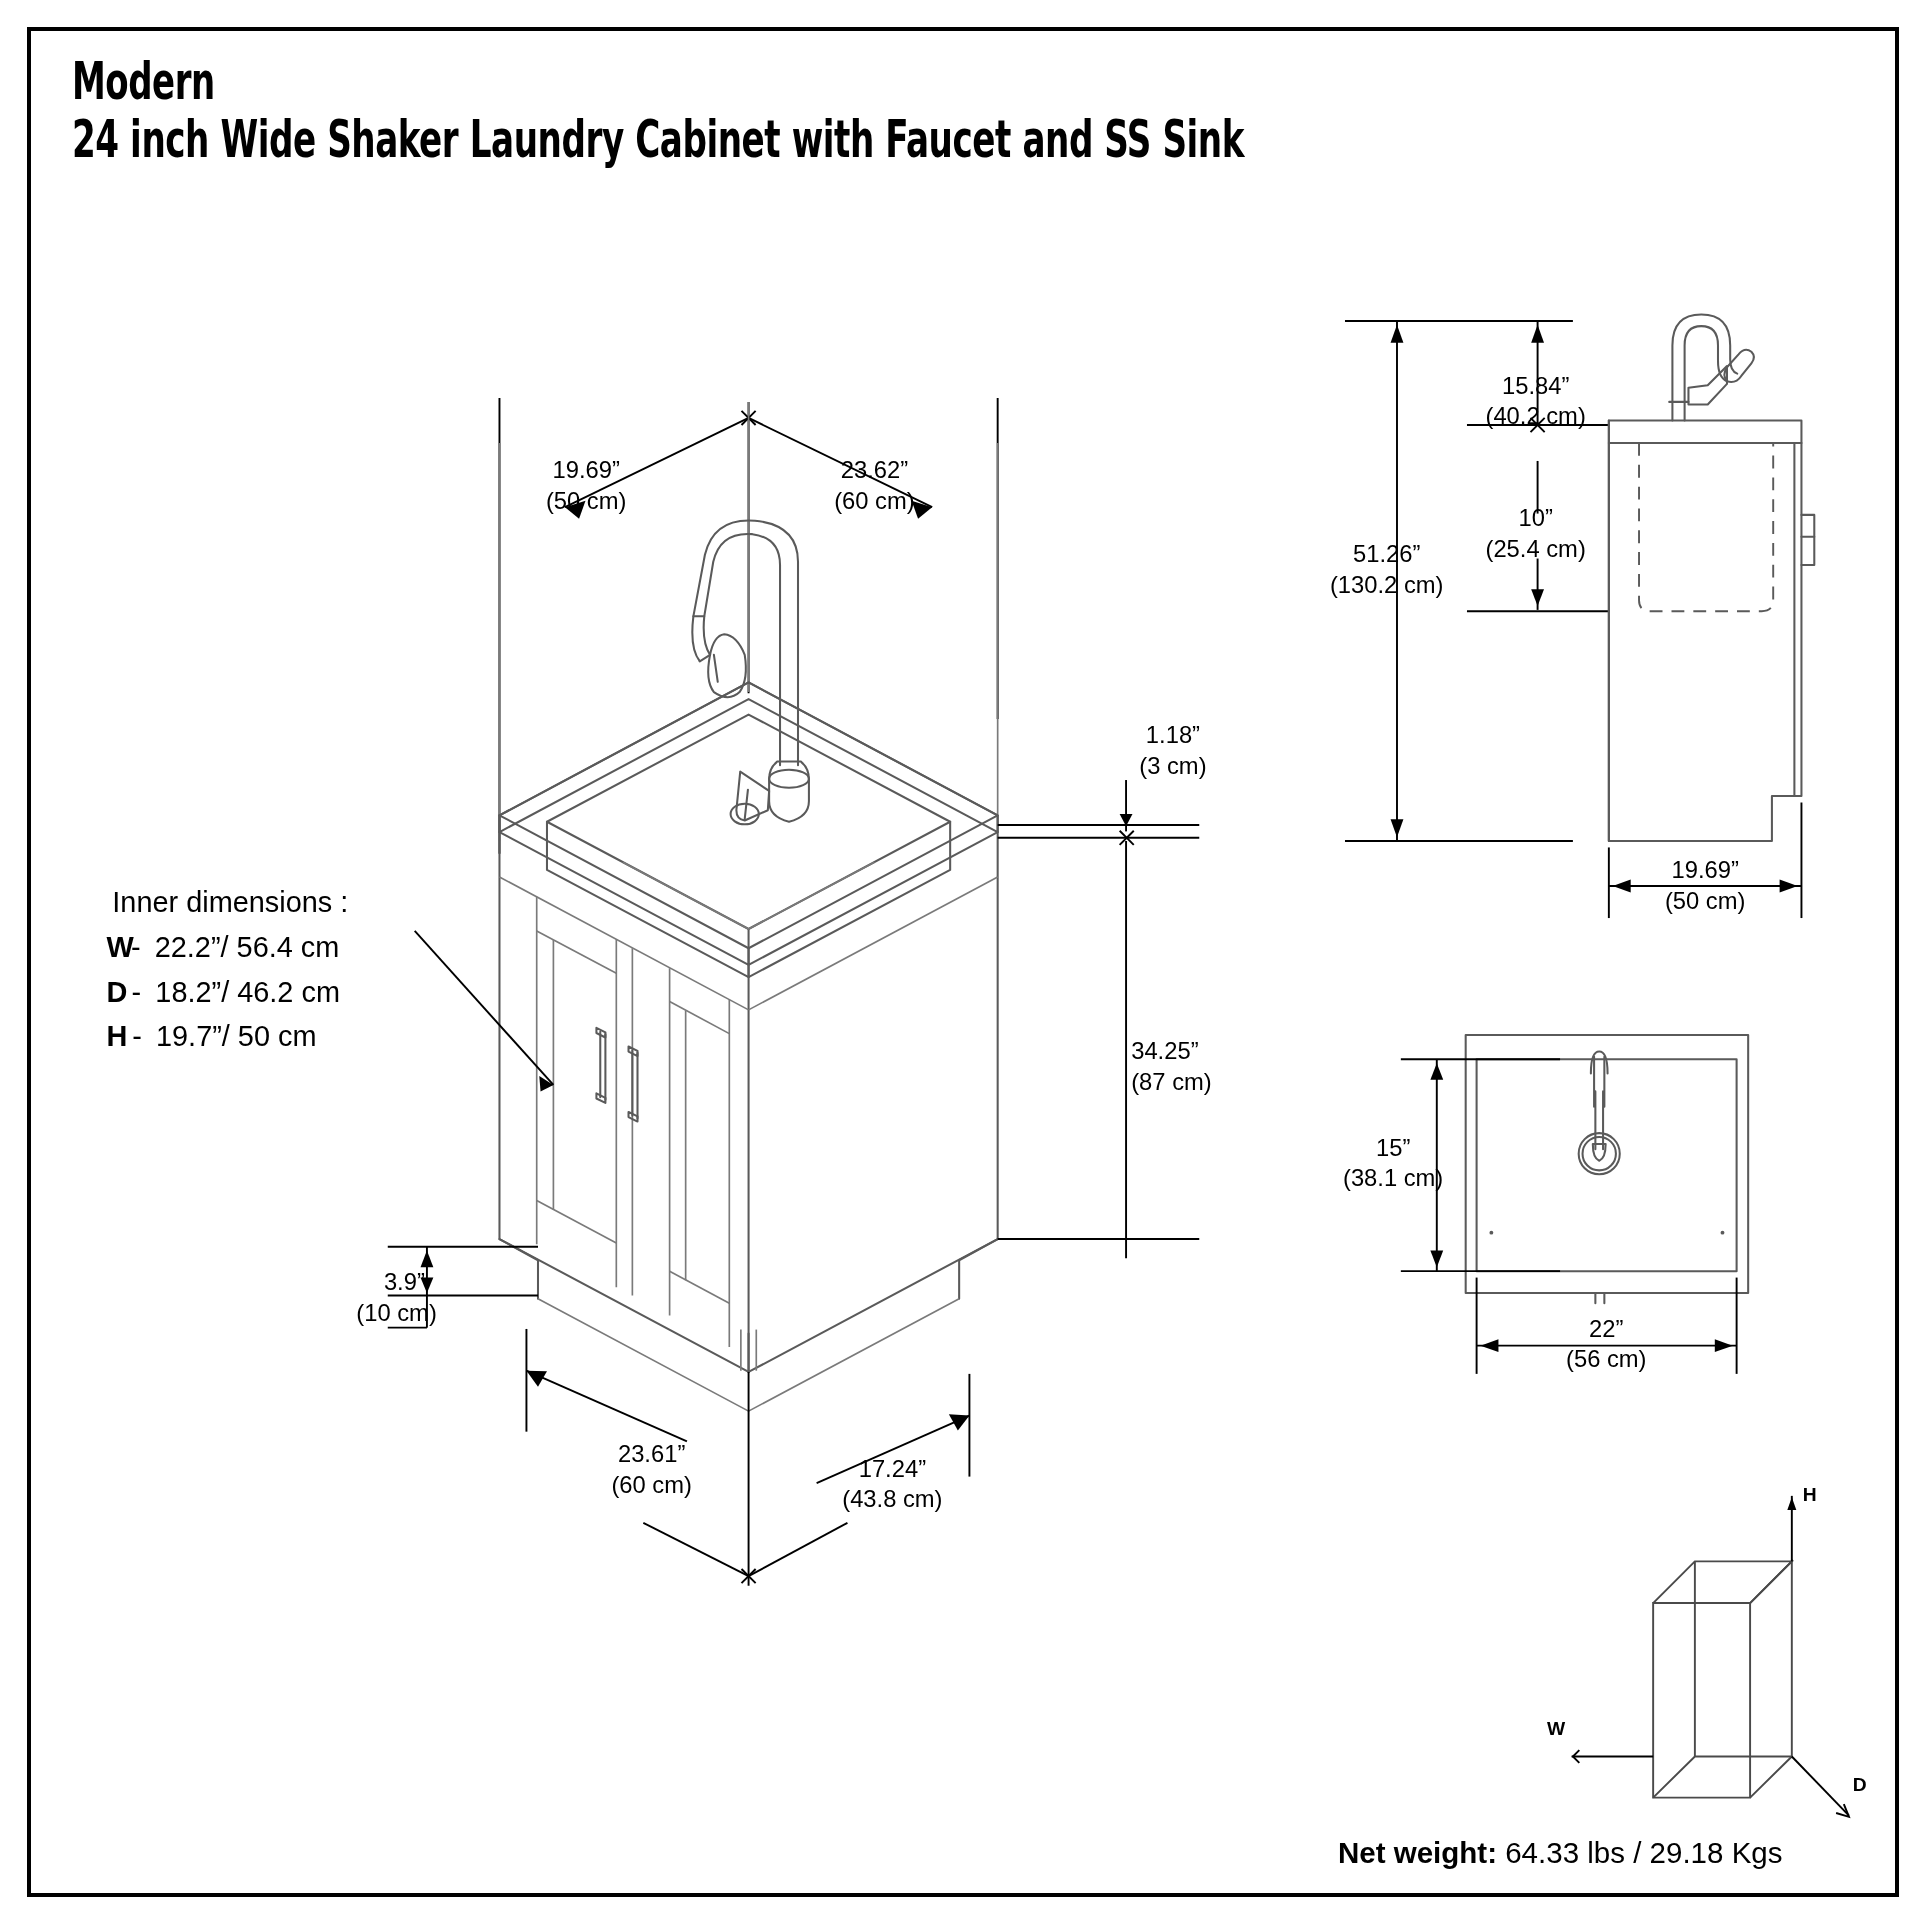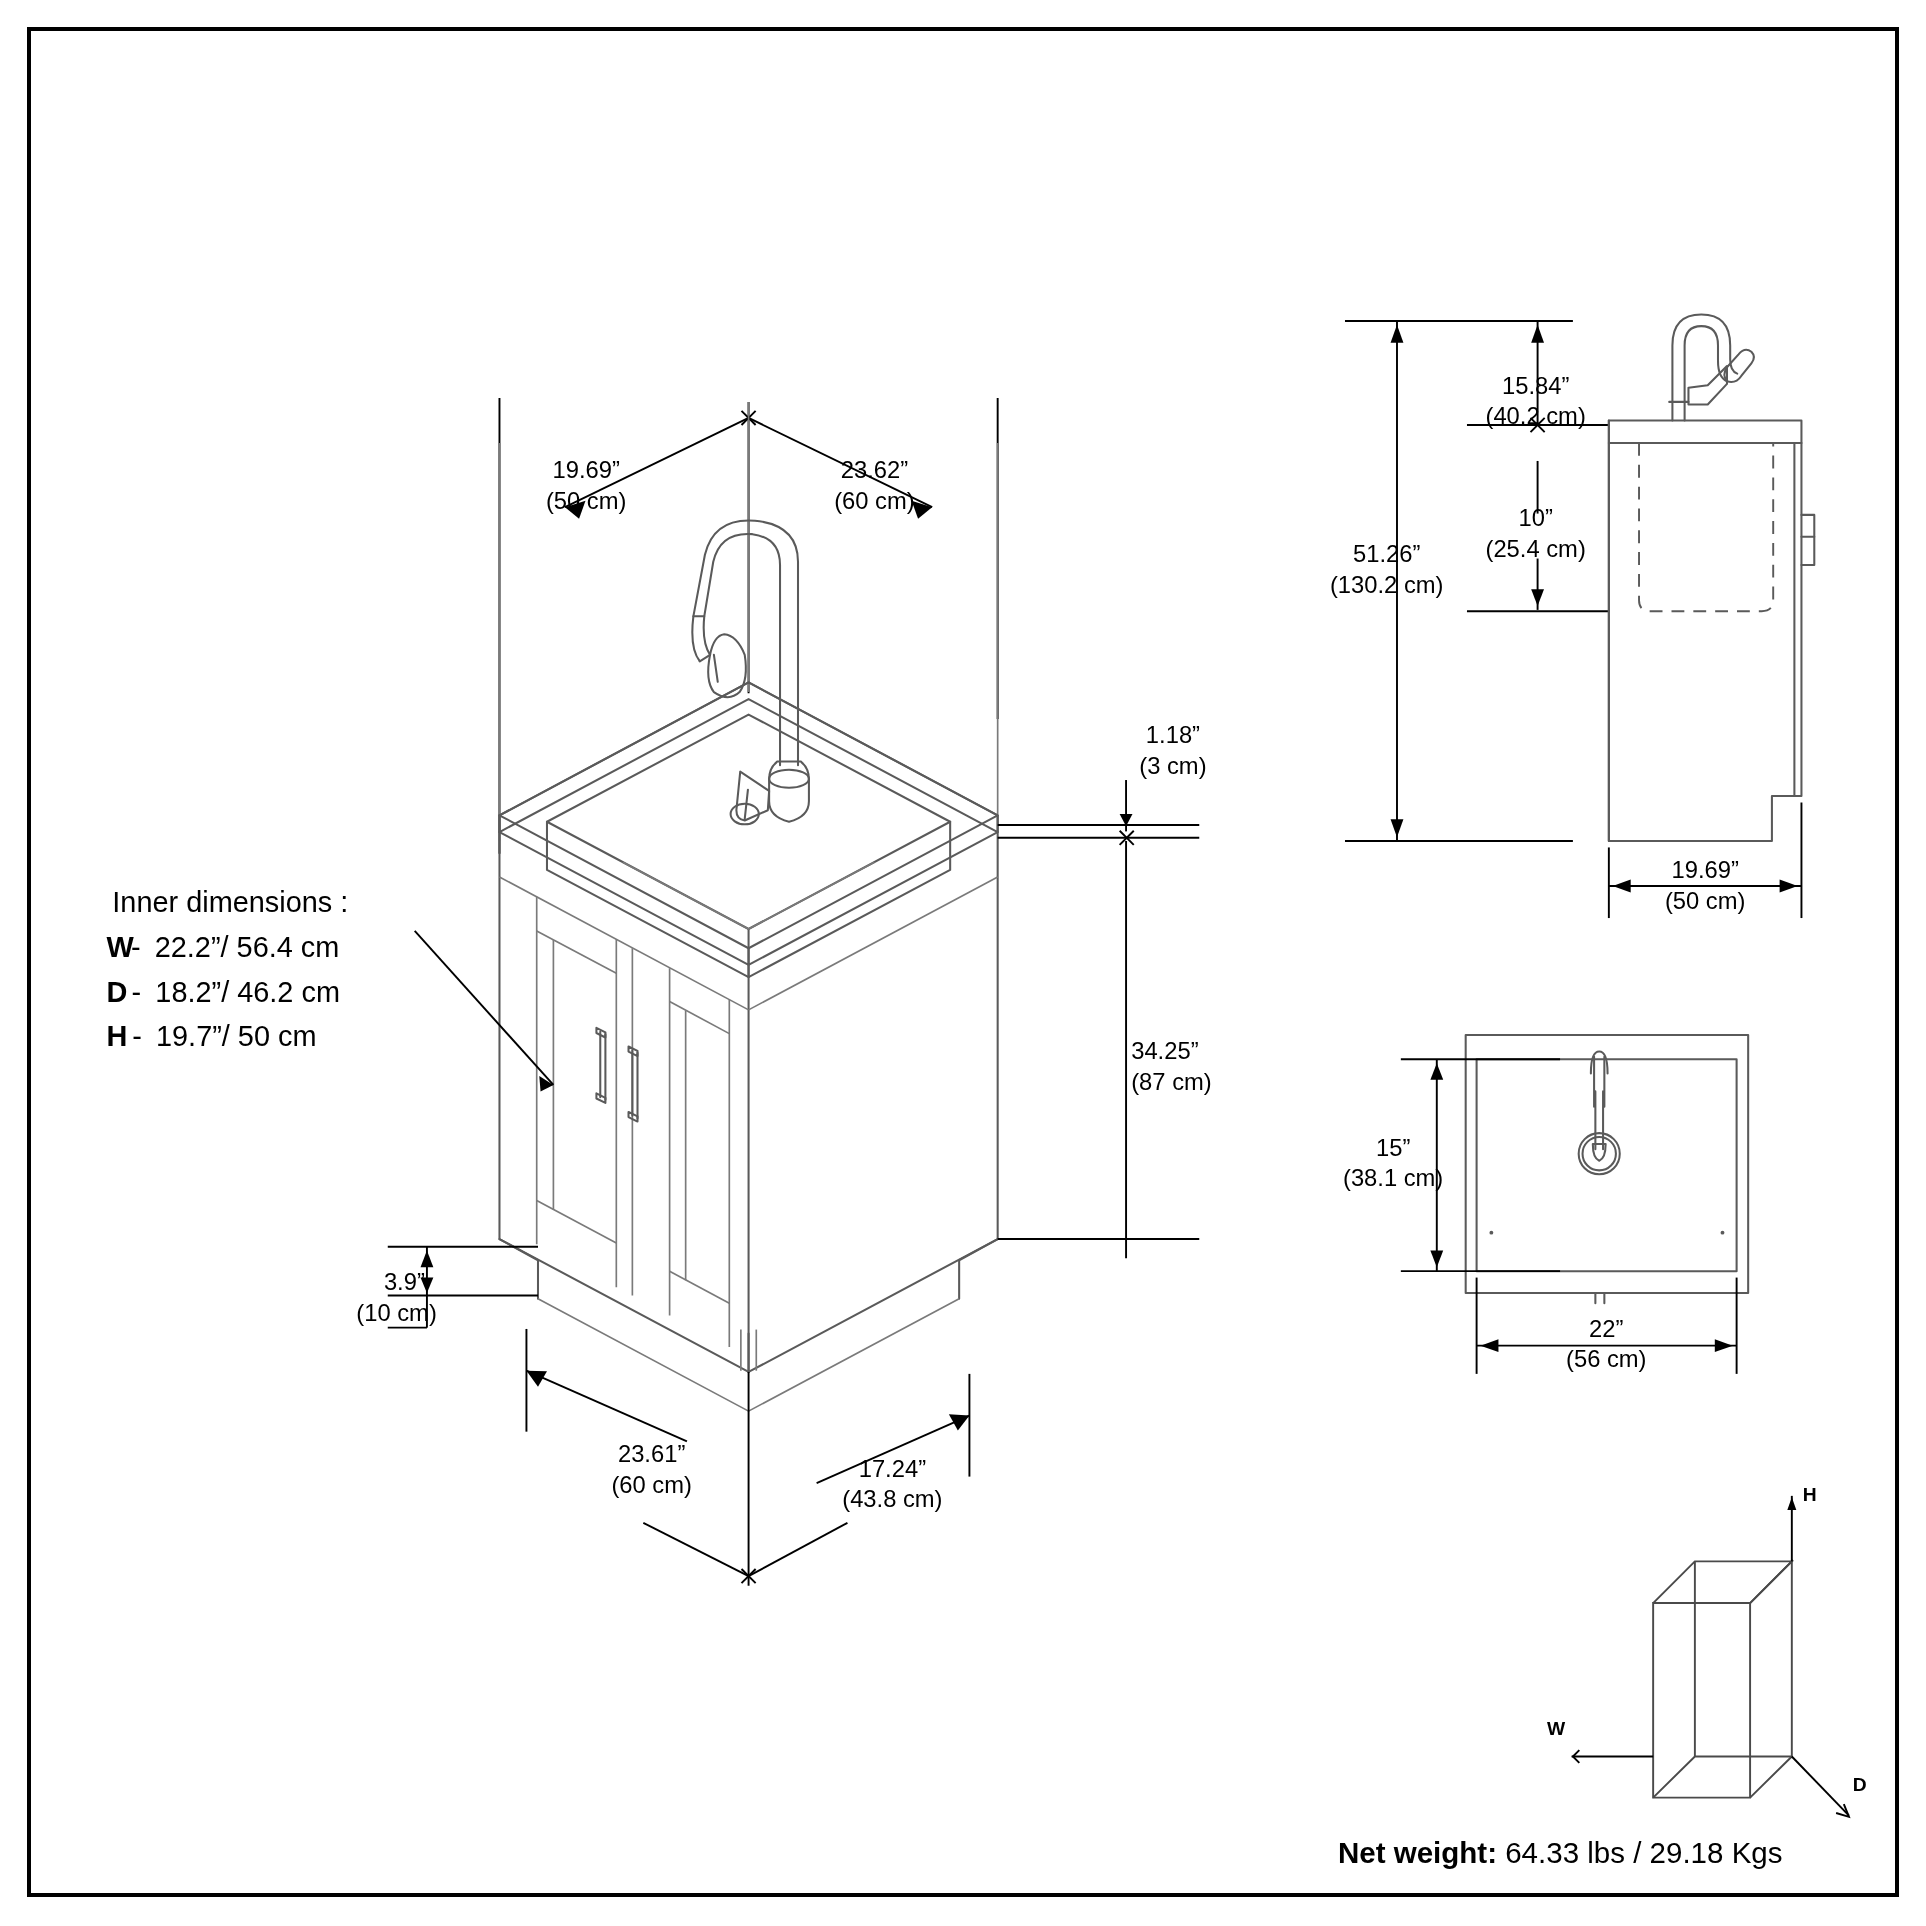--- a/index.html
+++ b/index.html
@@ -29,20 +29,24 @@
   .cube{stroke:#4a4a4a;stroke-width:3;fill:none;}
   .netw{font-size:46px;}
 </style>
 </head>
 <body>
 
 <div id="sheet">
 
   <div class="border-frame"></div>
 
+  <div class="title-block">
+    <div class="t-line1">Modern</div>
+    <div class="t-line2">24 inch Wide Shaker Laundry Cabinet with Faucet and SS Sink</div>
+  </div>
 
   <svg class="layer" viewBox="0 0 3000 3000">
 
     <g>
 
       <line class="dthin" x1="778" y1="620" x2="778" y2="1330"></line>
       <line class="dthin" x1="1554" y1="620" x2="1554" y2="1120"></line>
       <line class="dthin" x1="1166" y1="626" x2="1166" y2="1080"></line>
 
       <line class="dline" x1="1166" y1="651" x2="880" y2="790"></line>

